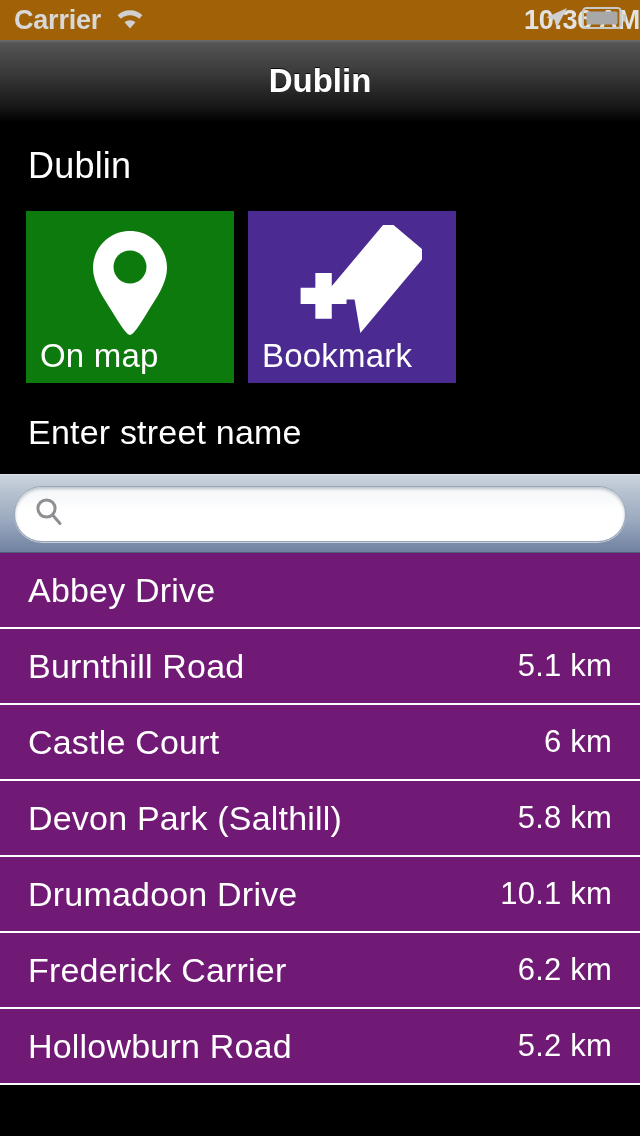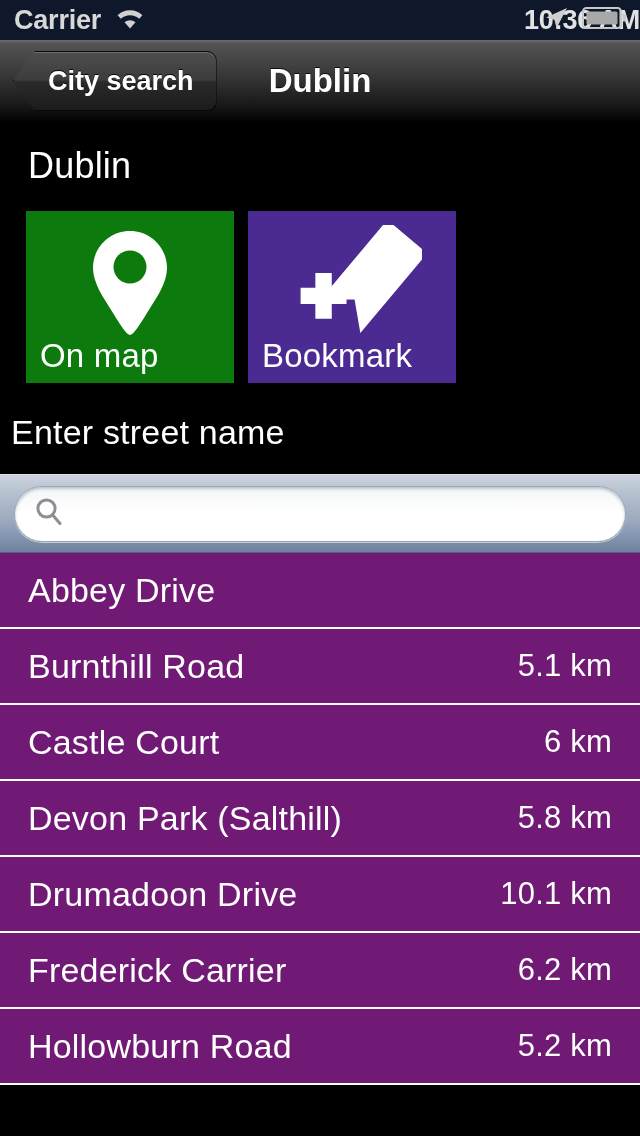--- a/index.html
+++ b/index.html
@@ -22,21 +22,21 @@
     width: 640px;
     height: 1136px;
     background: #000;
     overflow: hidden;
   }
 
   
   .status-bar {
     position: relative;
     height: 40px;
-    background: #0f172a;
+    background: #a16207;
     display: flex;
     align-items: center;
     padding: 0 14px;
   }
   .status-left {
     display: flex;
     align-items: center;
     gap: 12px;
   }
   .carrier-label {
@@ -145,21 +145,21 @@
     position: absolute;
     top: 14px;
     left: 0; right: 0;
     display: flex;
     justify-content: center;
   }
 
   .section-heading {
     font-size: 34px;
     color: #fff;
-    padding: 26px 0 0 11px;
+    padding: 26px 0 0 28px;
     letter-spacing: 0.2px;
   }
 
   
   .search-bar-wrap {
     margin-top: 22px;
     height: 79px;
     background: linear-gradient(to bottom,
       #cbd4de 0%, #b7c2d0 22%, #9aa9bf 60%, #7c8da9 88%, #6e82a0 100%);
     border-top: 1px solid #d9e0e8;
@@ -249,23 +249,20 @@
         <svg width="44" height="22" viewBox="0 0 44 22">
           <rect x="1" y="1" width="38" height="20" rx="3.5" ry="3.5" fill="none" stroke="#c8c8c8" stroke-width="2"></rect>
           <rect x="4.5" y="4.5" width="31" height="13" rx="1.5" ry="1.5" fill="#a8a8a8"></rect>
           <path d="M41 7.5 h2.2 a1.2 1.2 0 0 1 1.2 1.2 v4.6 a1.2 1.2 0 0 1 -1.2 1.2 H41 Z" fill="#c8c8c8"></path>
         </svg>
       </span>
     </div>
   </div>
 
   <div class="nav-bar">
-    <div class="back-button">
-      <span class="back-button-label">City search</span>
-    </div>
     <div class="nav-title">Dublin</div>
   </div>
 
   <div class="content">
 
     <div class="city-heading">Dublin</div>
 
     <div class="tiles">
 
       <div class="tile tile-onmap">

